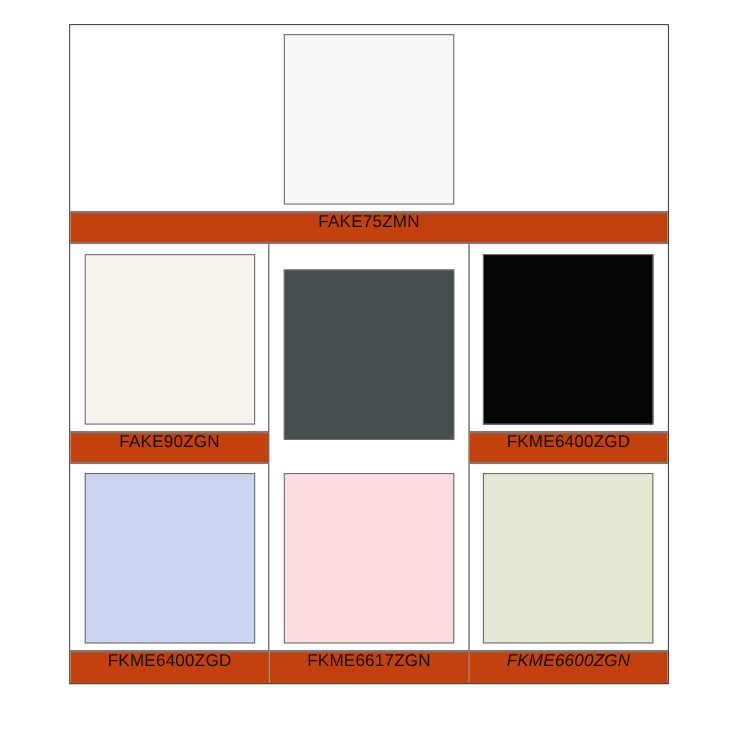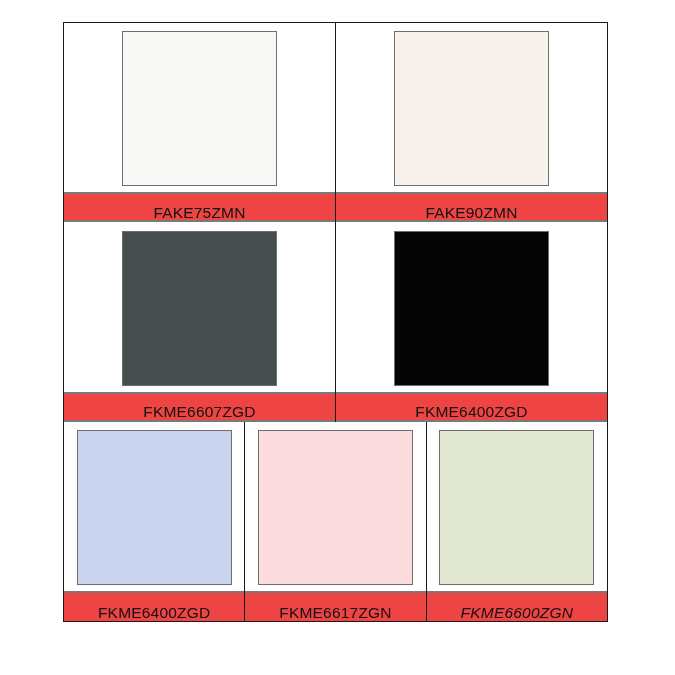--- a/index.html
+++ b/index.html
@@ -75,23 +75,23 @@
   }
 
   
   .label-strip {
     flex: 0 0 30px;
     height: 30px;
     box-sizing: border-box;
     border-top: 2px solid #7a7a7a;
     border-bottom: 2px solid #7a7a7a;
     display: flex;
-    align-items: flex-end;
+    align-items: flex-start;
     justify-content: center;
-    background: #ef4444;
+    background: #c2410c;
   }
   .grid-row:last-child .label-strip {
     border-bottom: none;
   }
 
   .label-text {
     font-family: "Liberation Sans", sans-serif;
     font-size: 15.5px;
     line-height: 1;
     color: #111111;
@@ -111,40 +111,37 @@
       <div class="grid-cell" style="border-right-color: rgb(26, 26, 26);">
         <div class="swatch-area">
           <div class="swatch-chip" style="background-color: rgb(248, 248, 247); border-color: rgb(110, 110, 110);"></div>
         </div>
         <div class="label-strip" style="border-top-color: rgb(122, 122, 122); border-bottom-color: rgb(122, 122, 122);">
           <span class="label-text" style="color: rgb(17, 17, 17);">FAKE75ZMN</span>
         </div>
       </div>
 
 
-      <div class="grid-cell" style="border-right-color: rgb(26, 26, 26);">
-        <div class="swatch-area">
-          <div class="swatch-chip" style="background-color: rgb(247, 242, 236); border-color: rgb(110, 110, 110);"></div>
-        </div>
-        <div class="label-strip" style="border-top-color: rgb(122, 122, 122); border-bottom-color: rgb(122, 122, 122);">
-          <span class="label-text" style="color: rgb(17, 17, 17);">FAKE90ZMN</span>
-        </div>
-      </div>
 
     </div>
 
     <div class="grid-row">
 
+      <div class="grid-cell" style="border-right-color: rgb(26, 26, 26);">
+        <div class="swatch-area">
+          <div class="swatch-chip" style="background-color: rgb(248, 242, 236); border-color: rgb(110, 110, 110);"></div>
+        </div>
+        <div class="label-strip" style="border-top-color: rgb(122, 122, 122); border-bottom-color: rgb(122, 122, 122);">
+          <span class="label-text" style="color: rgb(17, 17, 17);">FAKE90ZGN</span>
+        </div>
+      </div>
 
       <div class="grid-cell" style="border-right-color: rgb(26, 26, 26);">
         <div class="swatch-area">
           <div class="swatch-chip" style="background-color: rgb(70, 78, 80); border-color: rgb(110, 110, 110);"></div>
-        </div>
-        <div class="label-strip" style="border-top-color: rgb(122, 122, 122); border-bottom-color: rgb(122, 122, 122);">
-          <span class="label-text" style="color: rgb(17, 17, 17);">FKME6607ZGD</span>
         </div>
       </div>
 
       <div class="grid-cell" style="border-right-color: rgb(26, 26, 26);">
         <div class="swatch-area">
           <div class="swatch-chip" style="background-color: rgb(5, 5, 5); border-color: rgb(110, 110, 110);"></div>
         </div>
         <div class="label-strip" style="border-top-color: rgb(122, 122, 122); border-bottom-color: rgb(122, 122, 122);">
           <span class="label-text" style="color: rgb(17, 17, 17);">FKME6400ZGD</span>
         </div>

